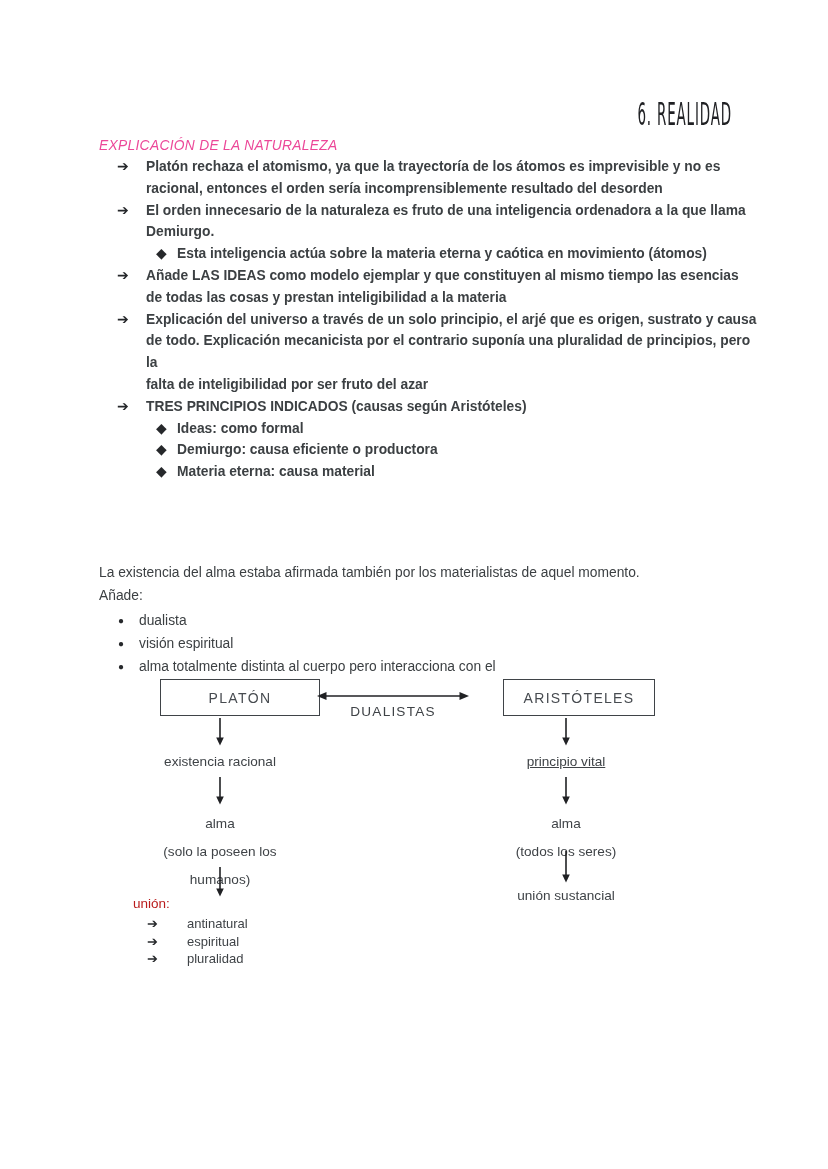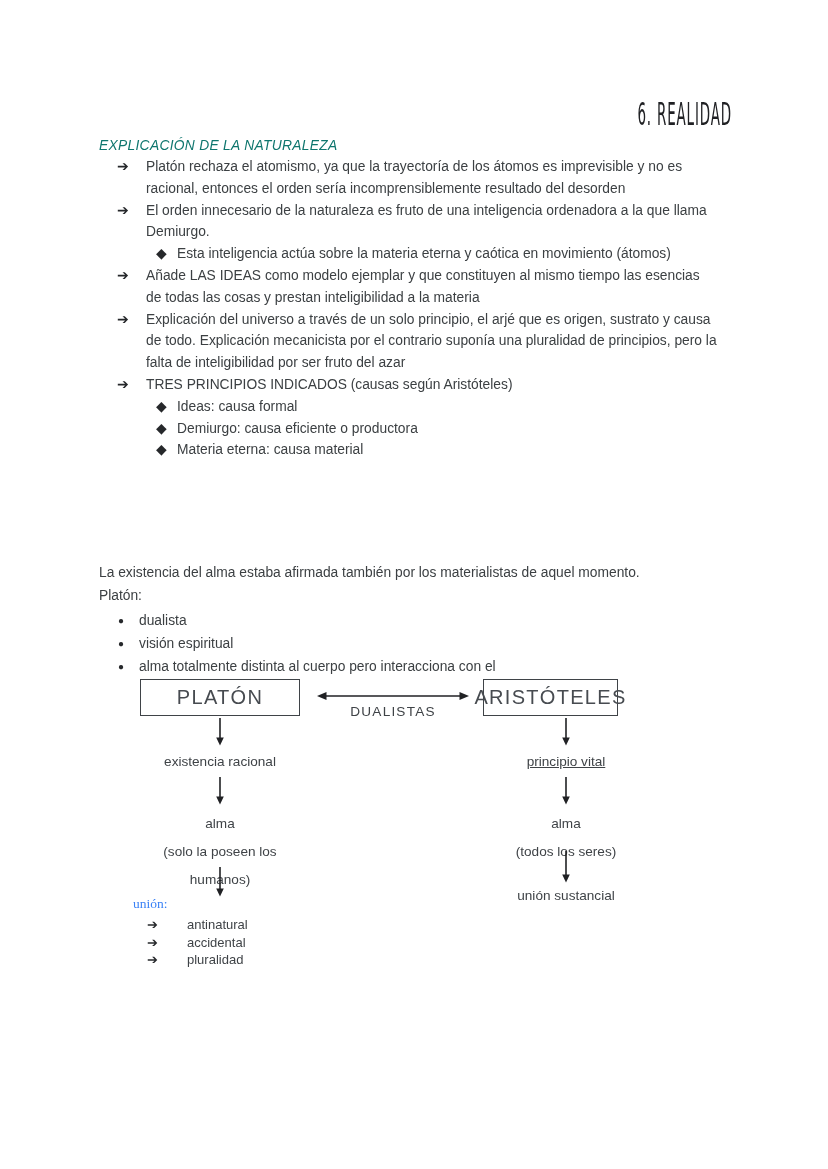--- a/index.html
+++ b/index.html
@@ -26,50 +26,51 @@
     color: #202124;
     transform: scaleX(0.42);
     transform-origin: 100% 55%;
     line-height: 30px;
   }
 
   .subheading {
     font-style: italic;
     font-size: 13.8px;
     letter-spacing: 0.3px;
-    color: #0f766e;
+    color: #ec4899;
   }
 
   
   .blist { width: 648px; font-size: 13.8px; line-height: 21.8px; }
   .brow { display: flex; align-items: flex-start; }
   .brow.sub { margin-left: 39px; }
   .m { flex: 0 0 auto; color: #26282b; }
   .m-arrow { width: 29px; font-size: 14px; }
   .m-diamond { width: 21px; font-size: 14px; }
-  .btext { flex: 1 1 auto; white-space: pre-line; }
+  .btext { flex: 1 1 auto; white-space: pre-line; font-weight: bold; }
 
   .plist { font-size: 13.8px; line-height: 23.2px; }
   .prow { display: flex; align-items: flex-start; }
   .m-dot { width: 24px; font-size: 10px; line-height: 23.2px; padding-left: 3px; }
 
   .para { font-size: 13.8px; line-height: 20px; text-align: right; }
 
   
   .dbox {
     border: 1.5px solid #3f4347;
     display: flex; align-items: center; justify-content: center;
-    font-size: 20px; letter-spacing: 1.3px; color: #474b50;
+    font-size: 14px; letter-spacing: 1.3px; color: #474b50;
     background: #ffffff;
+    margin-left: 20px;
   }
   .dlabel { font-size: 13.6px; color: #3f4347; text-align: center; }
   .dlabel.pre { white-space: pre-line; line-height: 28px; }
   .dualistas { letter-spacing: 1.2px; }
 
-  .union-label { font-size: 13.5px; color: #3b82f6; font-family: Liberation Serif, serif; }
+  .union-label { font-size: 13.5px; color: #b91c1c; }
   .union-row { display: flex; align-items: flex-start; margin-left: 14px; font-size: 13px; line-height: 17.6px; color: #3f4347; }
   .union-row .m-arrow2 { width: 40px; font-size: 13px; color: #26282b; }
 
   svg { display: block; }
 </style>
 </head>
 <body>
 
 <div class="page">
 
@@ -104,53 +105,53 @@
       <div class="btext">Explicación del universo a través de un solo principio, el arjé que es origen, sustrato y causa
 de todo. Explicación mecanicista por el contrario suponía una pluralidad de principios, pero la
 falta de inteligibilidad por ser fruto del azar</div>
     </div>
     <div class="brow">
       <span class="m m-arrow">➔</span>
       <div class="btext">TRES PRINCIPIOS INDICADOS (causas según Aristóteles)</div>
     </div>
     <div class="brow sub">
       <span class="m m-diamond">◆</span>
-      <div class="btext">Ideas: causa formal</div>
+      <div class="btext">Ideas: como formal</div>
     </div>
     <div class="brow sub">
       <span class="m m-diamond">◆</span>
       <div class="btext">Demiurgo: causa eficiente o productora</div>
     </div>
     <div class="brow sub">
       <span class="m m-diamond">◆</span>
       <div class="btext">Materia eterna: causa material</div>
     </div>
   </div>
 
 
   <div class="abs para" style="left:99px; top:563px; font-size:13.8px;">La existencia del alma estaba afirmada también por los materialistas de aquel momento.</div>
-  <div class="abs para" style="left:99px; top:586px; font-size:13.8px;">Platón:</div>
+  <div class="abs para" style="left:99px; top:586px; font-size:13.8px;">Añade:</div>
 
   <div class="abs plist" style="left:115px; top:609px;">
     <div class="prow">
       <span class="m m-dot">●</span>
       <div>dualista</div>
     </div>
     <div class="prow">
       <span class="m m-dot">●</span>
       <div>visión espiritual</div>
     </div>
     <div class="prow">
       <span class="m m-dot">●</span>
       <div>alma totalmente distinta al cuerpo pero interacciona con el</div>
     </div>
   </div>
 
   <div class="abs dbox" style="left:140px; top:679px; width:160px; height:37px;">PLATÓN</div>
-  <div class="abs dbox" style="left:483px; top:679px; width:135px; height:37px;text-align:center;">ARISTÓTELES</div>
+  <div class="abs dbox" style="left:483px; top:679px; width:152px; height:37px;text-align:center;">ARISTÓTELES</div>
 
   <div class="abs" style="left:316px; top:689px;">
     <svg width="154" height="14" viewBox="0 0 154 14">
       <line x1="10" y1="7" x2="144" y2="7" stroke="#202124" stroke-width="1.6"></line>
       <polygon points="10.5,3 10.5,11 1,7" fill="#202124"></polygon>
       <polygon points="143.5,3 143.5,11 153,7" fill="#202124"></polygon>
     </svg>
   </div>
   <div class="abs dlabel dualistas" style="left:316px; top:704px; width:154px;">DUALISTAS</div>
 
@@ -179,21 +180,21 @@
 
   <div class="abs" style="left:133px; top:896px;">
     <div class="union-label">unión:</div>
     <div style="margin-top:4px;">
       <div class="union-row">
         <span class="m-arrow2">➔</span>
         <div>antinatural</div>
       </div>
       <div class="union-row">
         <span class="m-arrow2">➔</span>
-        <div>accidental</div>
+        <div>espiritual</div>
       </div>
       <div class="union-row">
         <span class="m-arrow2">➔</span>
         <div>pluralidad</div>
       </div>
     </div>
   </div>
 
   <div class="abs" style="left:560px; top:718px;">
     <svg width="12" height="28" viewBox="0 0 12 28">

